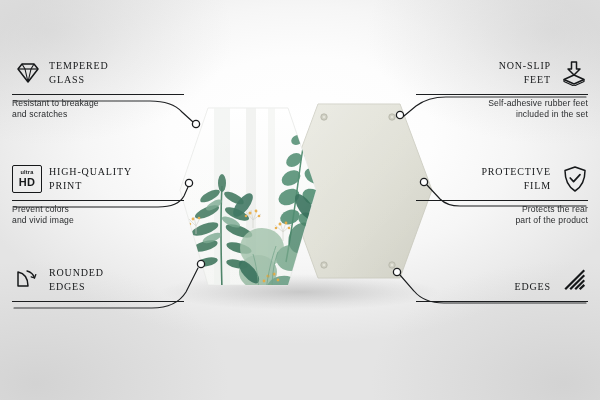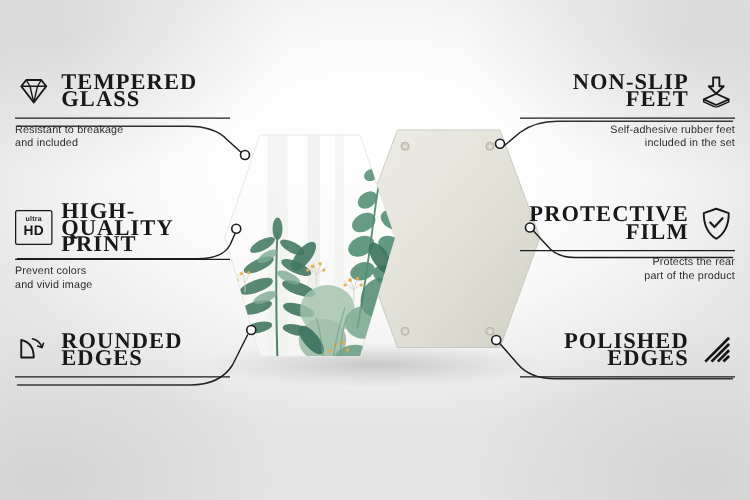--- a/index.html
+++ b/index.html
@@ -26,25 +26,25 @@
 
   
   #lines{position:absolute;left:0;top:0;width:600px;height:400px;}
 
   
   .feat{position:absolute;width:172px;}
   .feat.left{left:12px;text-align:left;}
   .feat.right{right:12px;text-align:right;}
   .fhead{display:flex;align-items:center;gap:7px;min-height:34px;}
   .feat.right .fhead{flex-direction:row-reverse;}
-  .ficon{width:30px;height:30px;flex:0 0 30px;display:flex;align-items:center;justify-content:center;}
+  .ficon{width:30px;height:30px;flex:0 0 30px;display:flex;align-items:center;justify-content:flex-end;}
   .ficon svg{display:block;}
   .ftitle{
     font-family:"Liberation Serif", serif;
-    font-size:18px;font-weight:700;letter-spacing:.85px;
+    font-size:10px;font-weight:400;letter-spacing:.85px;
     line-height:13.6px;color:#16181a;text-transform:uppercase;
     flex:1 1 auto;
   }
   .rule{height:1px;background:#1b1d1f;margin:4px 0 3px 0;}
   .fdesc{
     font-family:Liberation Sans, sans-serif;
     font-size:8.6px;line-height:11px;color:#2a2c2e;letter-spacing:.15px;
   }
 
   
@@ -245,21 +245,21 @@
             <path d="M20,3 L17,8 L14,21" stroke-width="1.1"></path>
           </g>
         </svg>
       </span>
       <span class="ftitle">
         <span>TEMPERED</span><br><span>GLASS</span>
       </span>
     </div>
     <div class="rule"></div>
     <div class="fdesc">
-      <span>Resistant to breakage</span><br><span>and included</span>
+      <span>Resistant to breakage</span><br><span>and scratches</span>
     </div>
   </div>
 
   <div class="feat left" style="top:162px;">
     <div class="fhead">
       <span class="ficon">
         <span class="hdbox">
           <span class="u">ultra</span>
           <span class="h">HD</span>
         </span>
@@ -339,19 +339,19 @@
         <svg width="28" height="24" viewBox="0 0 28 24">
           <g stroke="#16181a" stroke-linecap="square">
             <path d="M23.5,3 L6,20.5" stroke-width="2.2"></path>
             <path d="M23.5,8 L11,20.5" stroke-width="2.2"></path>
             <path d="M23.5,13 L16,20.5" stroke-width="2.2"></path>
             <path d="M23.5,17.6 L20.5,20.5" stroke-width="2.2"></path>
           </g>
         </svg>
       </span>
       <span class="ftitle">
-        <span>POLISHED</span><br><span>EDGES</span>
+        <br><span>EDGES</span>
       </span>
     </div>
     <div class="rule"></div>
   </div>
 
 </div>
 
 </body></html>

